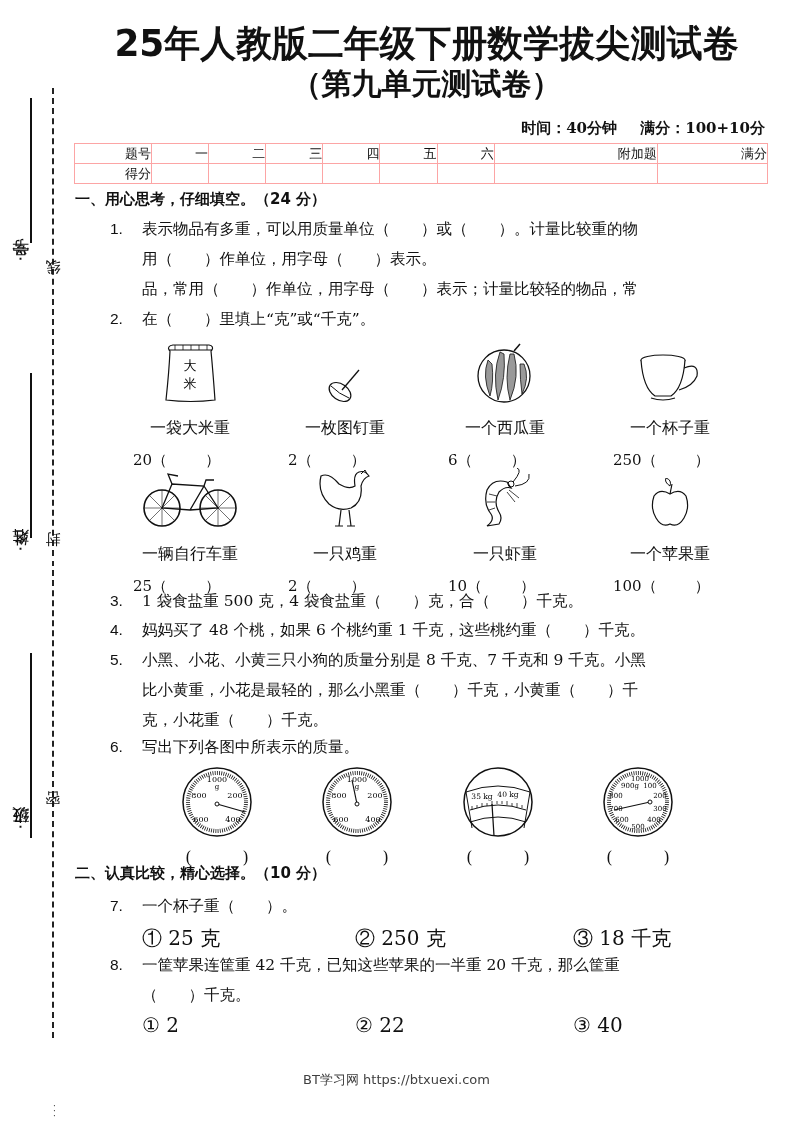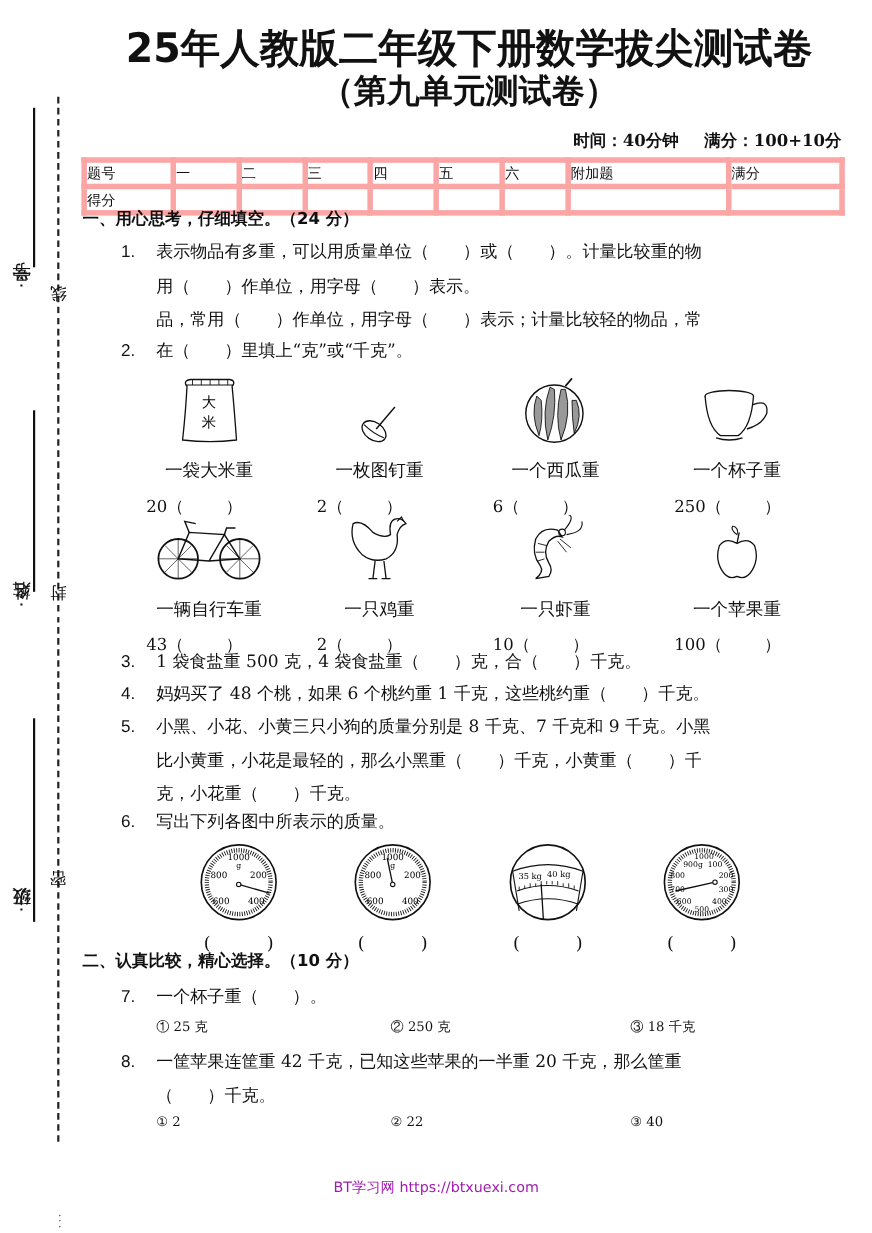--- a/index.html
+++ b/index.html
@@ -7,41 +7,41 @@
          font-family: "DejaVu Serif", "Liberation Serif", serif; color: #111; }
   .abs { position: absolute; }
   .title { left: 60px; top: 22px; width: 733px; text-align: center; font-family: "DejaVu Sans", sans-serif;
            font-weight: bold; font-size: 37px; line-height: 44px; letter-spacing: 0px; transform: scaleX(0.97); }
   .subtitle { left: 60px; top: 64px; width: 733px; text-align: center; font-family: "DejaVu Sans", sans-serif;
            font-weight: bold; font-size: 30px; line-height: 40px; }
   .meta { right: 28px; top: 119px; font-size: 15px; font-weight: bold; font-family: "DejaVu Serif", serif; }
   .meta span { margin-left: 18px; }
   table.score { position: absolute; left: 74px; top: 143px; width: 694px; border-collapse: collapse;
                 font-family: "DejaVu Sans", sans-serif; font-size: 13px; }
-  table.score td { border: 5px solid #fca5a5; height: 19px; text-align: left; padding: 0; }
+  table.score td { border: 1px solid #fca5a5; height: 19px; text-align: right; padding: 0; }
   .section { font-family: "DejaVu Sans", sans-serif; font-weight: bold; font-size: 15px; left: 75px; }
   .q { left: 110px; font-size: 15.5px; line-height: 30px; width: 620px; }
   .q .num { font-family: "Liberation Sans", sans-serif; display: inline-block; width: 32px; }
   .q .cont { padding-left: 32px; display: block; }
   .item { width: 150px; text-align: center; }
   .item .pic { height: 68px; display: flex; align-items: flex-end; justify-content: center; }
   .item .cap { font-size: 16px; line-height: 24px; margin-top: 12px; }
   .item .ans { font-size: 15px; line-height: 24px; margin-top: 8px; text-align: left; padding-left: 18px; white-space: pre; }
   .gauge { width: 130px; text-align: center; }
   .gauge .ans { font-size: 16px; margin-top: 6px; white-space: pre; }
-  .opt { font-size: 12px; }
+  .opt { font-size: 20px; }
   .binding { left: 0; top: 80px; width: 75px; height: 960px; }
   .vline { position: absolute; left: 30px; width: 2px; background: #111; }
   .dash { position: absolute; left: 52px; top: 88px; height: 950px; border-left: 2px dashed #222; }
   .vlabel { position: absolute; left: 8px; font-family: "DejaVu Sans", sans-serif; font-size: 17px;
             writing-mode: vertical-rl; transform: rotate(180deg); }
   .vmark { position: absolute; left: 44px; font-family: "DejaVu Sans", sans-serif; font-size: 15px;
            background: #fff; writing-mode: vertical-rl; transform: rotate(180deg); padding: 2px 0; }
   .footer { left: 0; top: 1071px; width: 793px; text-align: center; font-family: "DejaVu Sans", sans-serif;
-            font-size: 13px; color: #a21caf; }
+            font-size: 13px; color: #404040; }
   .dots { left: 53px; top: 1104px; font-size: 9px; line-height: 5px; color: #333; }
 </style>
 </head>
 <body>
 
 <div class="abs binding">
   <div class="vline" style="top:18px;height:145px;"></div>
   <div class="vlabel" style="top:172px;">学号：</div>
   <div class="vline" style="top:293px;height:165px;"></div>
   <div class="vlabel" style="top:462px;">姓名：</div>
@@ -163,21 +163,21 @@
         <line x1="76" y1="20" x2="76" y2="56"></line>
           <line x1="58" y1="38" x2="94" y2="38"></line>
         <line x1="64" y1="26" x2="88" y2="50"></line>
           <line x1="64" y1="50" x2="88" y2="26"></line>
       </g>
       <path d="M20 38 L30 14 L62 16 L48 40 Z M48 40 L76 38 L62 16" fill="none" stroke="#111" stroke-width="1.3"></path>
       <path d="M30 14 L26 4 L36 6 M62 16 L64 10 L72 10" fill="none" stroke="#111" stroke-width="1.3"></path>
     </svg>
   </div>
   <div class="cap">一辆自行车重</div>
-  <div class="ans">43（        ）</div>
+  <div class="ans">25（        ）</div>
 </div>
 <div class="abs item" style="left:270px;top:462px;">
   <div class="pic">
     <svg width="60" height="62" viewBox="0 0 60 62">
       <path d="M6 8 Q2 24 14 36 Q24 44 36 40 Q48 34 46 18 Q48 10 54 8 Q50 2 44 4 Q38 6 40 18 Q34 22 24 16 Q14 4 6 8 Z" fill="#fff" stroke="#111" stroke-width="1.2"></path>
       <path d="M46 6 L50 2 L52 6" fill="none" stroke="#111" stroke-width="1"></path>
       <path d="M26 42 L24 58 M34 42 L36 58 M20 58 L28 58 M32 58 L40 58" stroke="#111" stroke-width="1.2"></path>
     </svg>
   </div>
   <div class="cap">一只鸡重</div>

